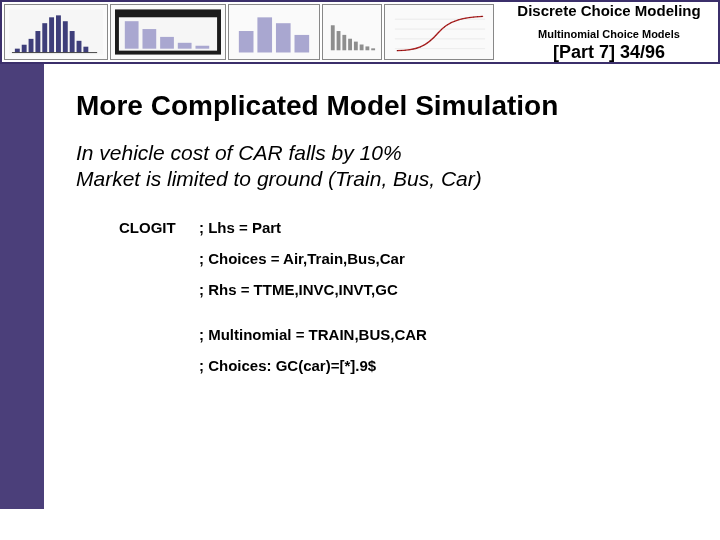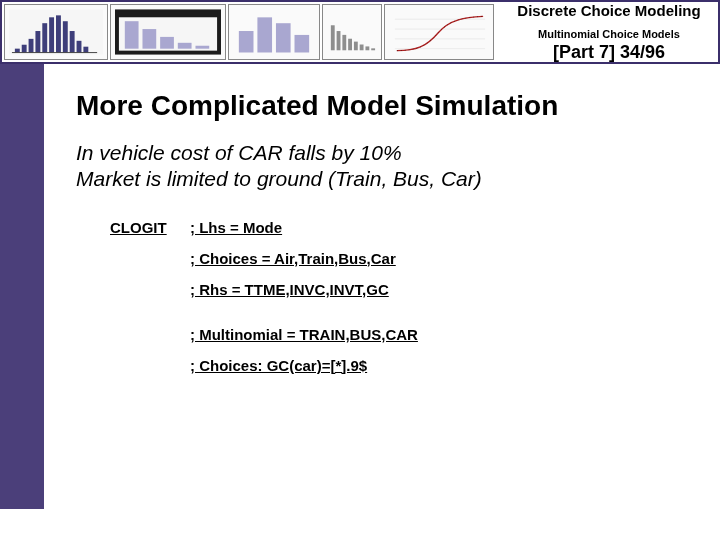--- a/index.html
+++ b/index.html
@@ -11,21 +11,21 @@
   .thumb svg { display: block; }
   .header-right { flex: 1; display: flex; flex-direction: column; justify-content: center; align-items: center; padding: 2px 6px; }
   .hr-title { font-family: "Trebuchet MS", "Century Gothic", Arial, sans-serif; font-weight: bold; font-size: 15px; color: #000; white-space: nowrap; }
   .hr-sub   { font-family: "Trebuchet MS", Arial, sans-serif; font-weight: bold; font-size: 11px; color: #000; margin-top: 9px; white-space: nowrap; }
   .hr-part  { font-family: "Trebuchet MS", Arial, sans-serif; font-weight: bold; font-size: 18px; color: #000; margin-top: 2px; white-space: nowrap; }
   .body { position: absolute; left: 0; top: 64px; right: 0; bottom: 0; display: flex; }
   .sidebar { width: 44px; height: 100%; background: #4b3f7a; }
   .content { flex: 1; padding: 26px 16px 10px 32px; }
   .title { font-family: Arial, Helvetica, sans-serif; font-size: 28px; font-weight: bold; color: #000; margin-bottom: 18px; }
   .para { font-family: Verdana, Arial, sans-serif; font-size: 21px; color: #000; line-height: 1.25; margin-bottom: 26px; font-style: italic; }
-  .codeblock { margin-left: 34px; text-decoration: underline; }
+  .codeblock { margin-left: 43px; }
   .coderow { display: flex; margin-bottom: 14px; font-family: Verdana, Arial, sans-serif; font-size: 15px; font-weight: bold; color: #000; }
   .codelabel { width: 80px; flex: 0 0 80px; }
   .codeline { flex: 1; }
 </style>
 </head>
 <body>
 
 <div class="slide">
   <div class="header">
     <div class="thumbs">
@@ -113,21 +113,21 @@
     <div class="sidebar"></div>
     <div class="content">
       <div class="title">More Complicated Model Simulation</div>
       <div class="para">
         <span>In vehicle cost of CAR falls by 10%</span><br>
         <span>Market is limited to ground (Train, Bus, Car)</span>
       </div>
       <div class="codeblock">
         <div class="coderow">
           <div class="codelabel">CLOGIT</div>
-          <div class="codeline">; Lhs = Mode</div>
+          <div class="codeline">; Lhs = Part</div>
         </div>
         <div class="coderow">
           <div class="codelabel"></div>
           <div class="codeline">; Choices = Air,Train,Bus,Car</div>
         </div>
         <div class="coderow">
           <div class="codelabel"></div>
           <div class="codeline">; Rhs = TTME,INVC,INVT,GC</div>
         </div>
         <div class="coderow">

